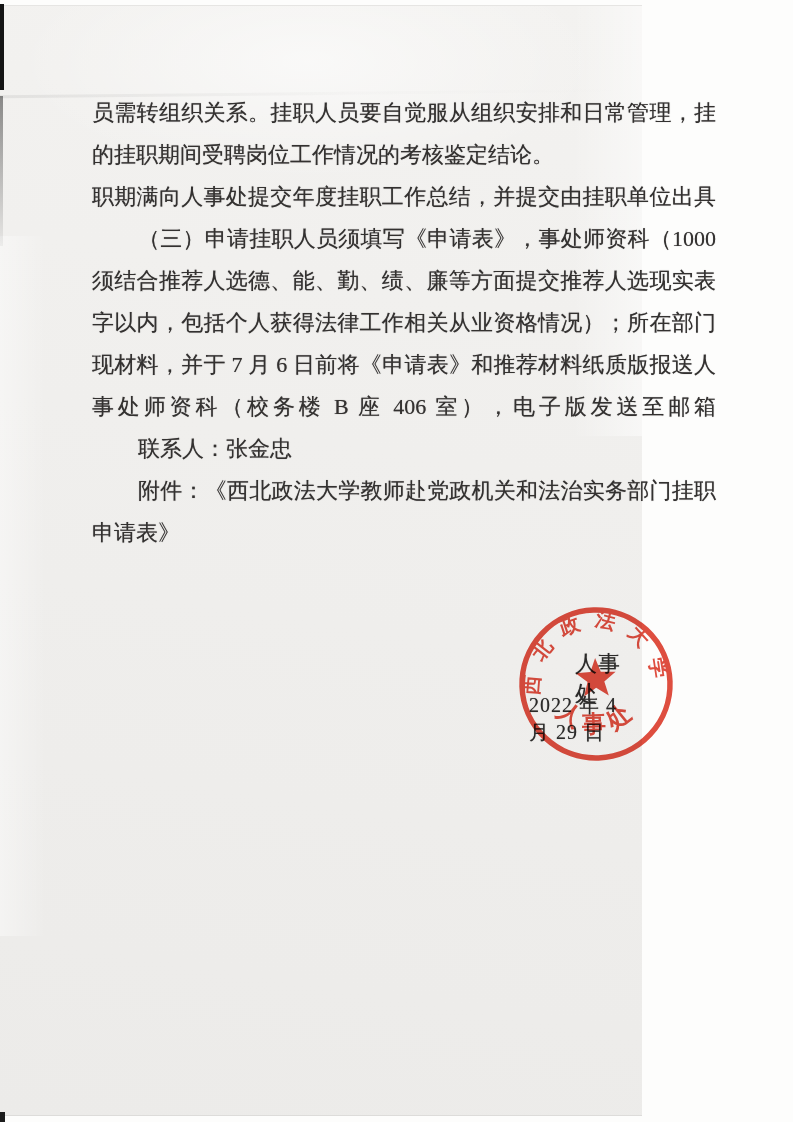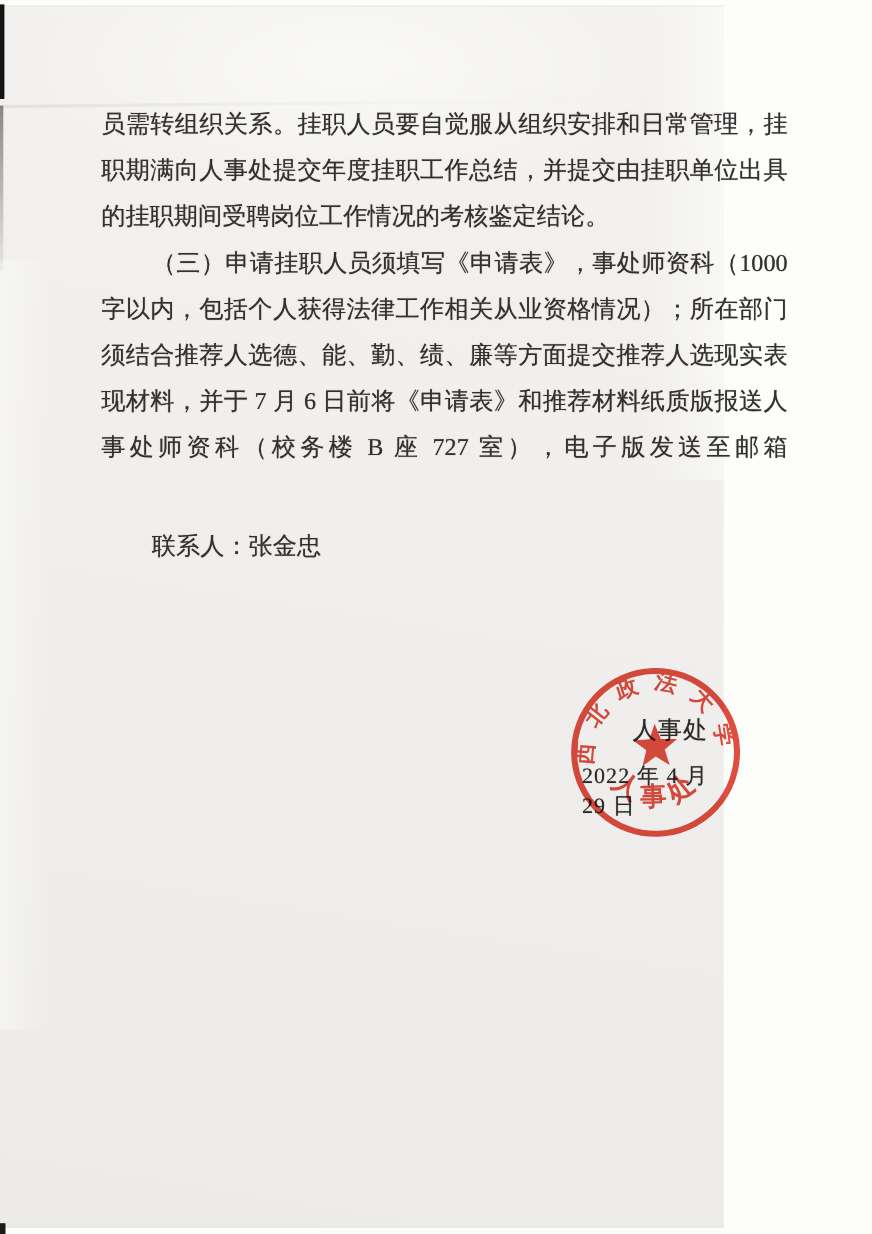--- a/index.html
+++ b/index.html
@@ -14,21 +14,20 @@
   
   .paper {
     position: absolute;
     left: 0; top: 5px;
     width: 642px; height: 1109px;
     background:
       radial-gradient(ellipse 420px 170px at 48% 5%, rgba(255,255,255,0.55), rgba(255,255,255,0) 70%),
       linear-gradient(189deg, #f3f2f0 0%, #f0efed 40%, #ecebe9 100%);
     border-top: 1px solid #e6e5e3;
     border-bottom: 1px solid #dddcda;
-    padding-left: 16px;
   }
   .sheen-right {
     position: absolute; right: 0; top: 0;
     width: 70px; height: 430px;
     background: linear-gradient(to left, rgba(255,255,255,0.5), rgba(255,255,255,0));
   }
   .sheen-left {
     position: absolute; left: 0; top: 230px;
     width: 46px; height: 700px;
     background: linear-gradient(to right, rgba(255,255,255,0.4), rgba(255,255,255,0));
@@ -65,21 +64,21 @@
     text-shadow: 0 0 0.8px rgba(50,48,48,0.65);
   }
   .tline {
     height: 42px;
     line-height: 42px;
     text-align: justify;
     text-align-last: left;
   }
   .tline.j { text-align-last: justify; }
   .tline.ind { text-indent: 46px; }
-  .tline.contact { position: relative; margin-top: 48px; }
+  .tline.contact { position: relative; }
   .tline.contact .person { padding-left: 46px; }
   .tline.contact .phone { position: absolute; left: 273px; top: 0; }
   
   .sig-dept {
     position: absolute; left: 575px; top: 643px;
     font-size: 22px; letter-spacing: 1px;
     color: #2b2a29;
     text-shadow: 0 0 0.8px rgba(50,48,48,0.6);
   }
   .sig-date {
@@ -118,30 +117,32 @@
 <body>
 
 <div class="scan">
   <div class="paper">
     <div class="sheen-right"></div>
     <div class="sheen-left"></div>
     <div class="crease-top"></div>
 
     <div class="textcol">
       <div class="tline j">员需转组织关系。挂职人员要自觉服从组织安排和日常管理，挂</div>
+      <div class="tline">的挂职期间受聘岗位工作情况的考核鉴定结论。</div>
       <div class="tline j">职期满向人事处提交年度挂职工作总结，并提交由挂职单位出具</div>
-      <div class="tline">的挂职期间受聘岗位工作情况的考核鉴定结论。</div>
       <div class="tline j ind">（三）申请挂职人员须填写《申请表》，事处师资科（1000</div>
+      <div class="tline j">须结合推荐人选德、能、勤、绩、廉等方面提交推荐人选现实表</div>
       <div class="tline j">字以内，包括个人获得法律工作相关从业资格情况）；所在部门</div>
-      <div class="tline j">须结合推荐人选德、能、勤、绩、廉等方面提交推荐人选现实表</div>
       <div class="tline j">现材料，并于 7 月 6 日前将《申请表》和推荐材料纸质版报送人</div>
-      <div class="tline j">事处师资科（校务楼 B 座 727 室），电子版发送至邮箱</div>
+      <div class="tline j">事处师资科（校务楼 B 座 406 室），电子版发送至邮箱</div>
       <div class="tline contact">
         <span class="person">联系人：张金忠</span>
       </div>
+      <div class="tline j ind">附件：《西北政法大学教师赴党政机关和法治实务部门挂职</div>
+      <div class="tline">申请表》</div>
     </div>
 
     <div class="sig-dept">人事处</div>
     <div class="sig-date">2022 年 4 月 29 日</div>
 
     <svg class="seal" viewBox="0 0 164 164" xmlns="http://www.w3.org/2000/svg">
       <defs>
         <path id="arcTop" d="M 28.4 101.5 A 57 57 0 1 1 135.6 101.5"></path>
         <path id="arcBot" d="M 42.7 109.5 A 48 48 0 0 0 121.3 109.5"></path>
       </defs>

